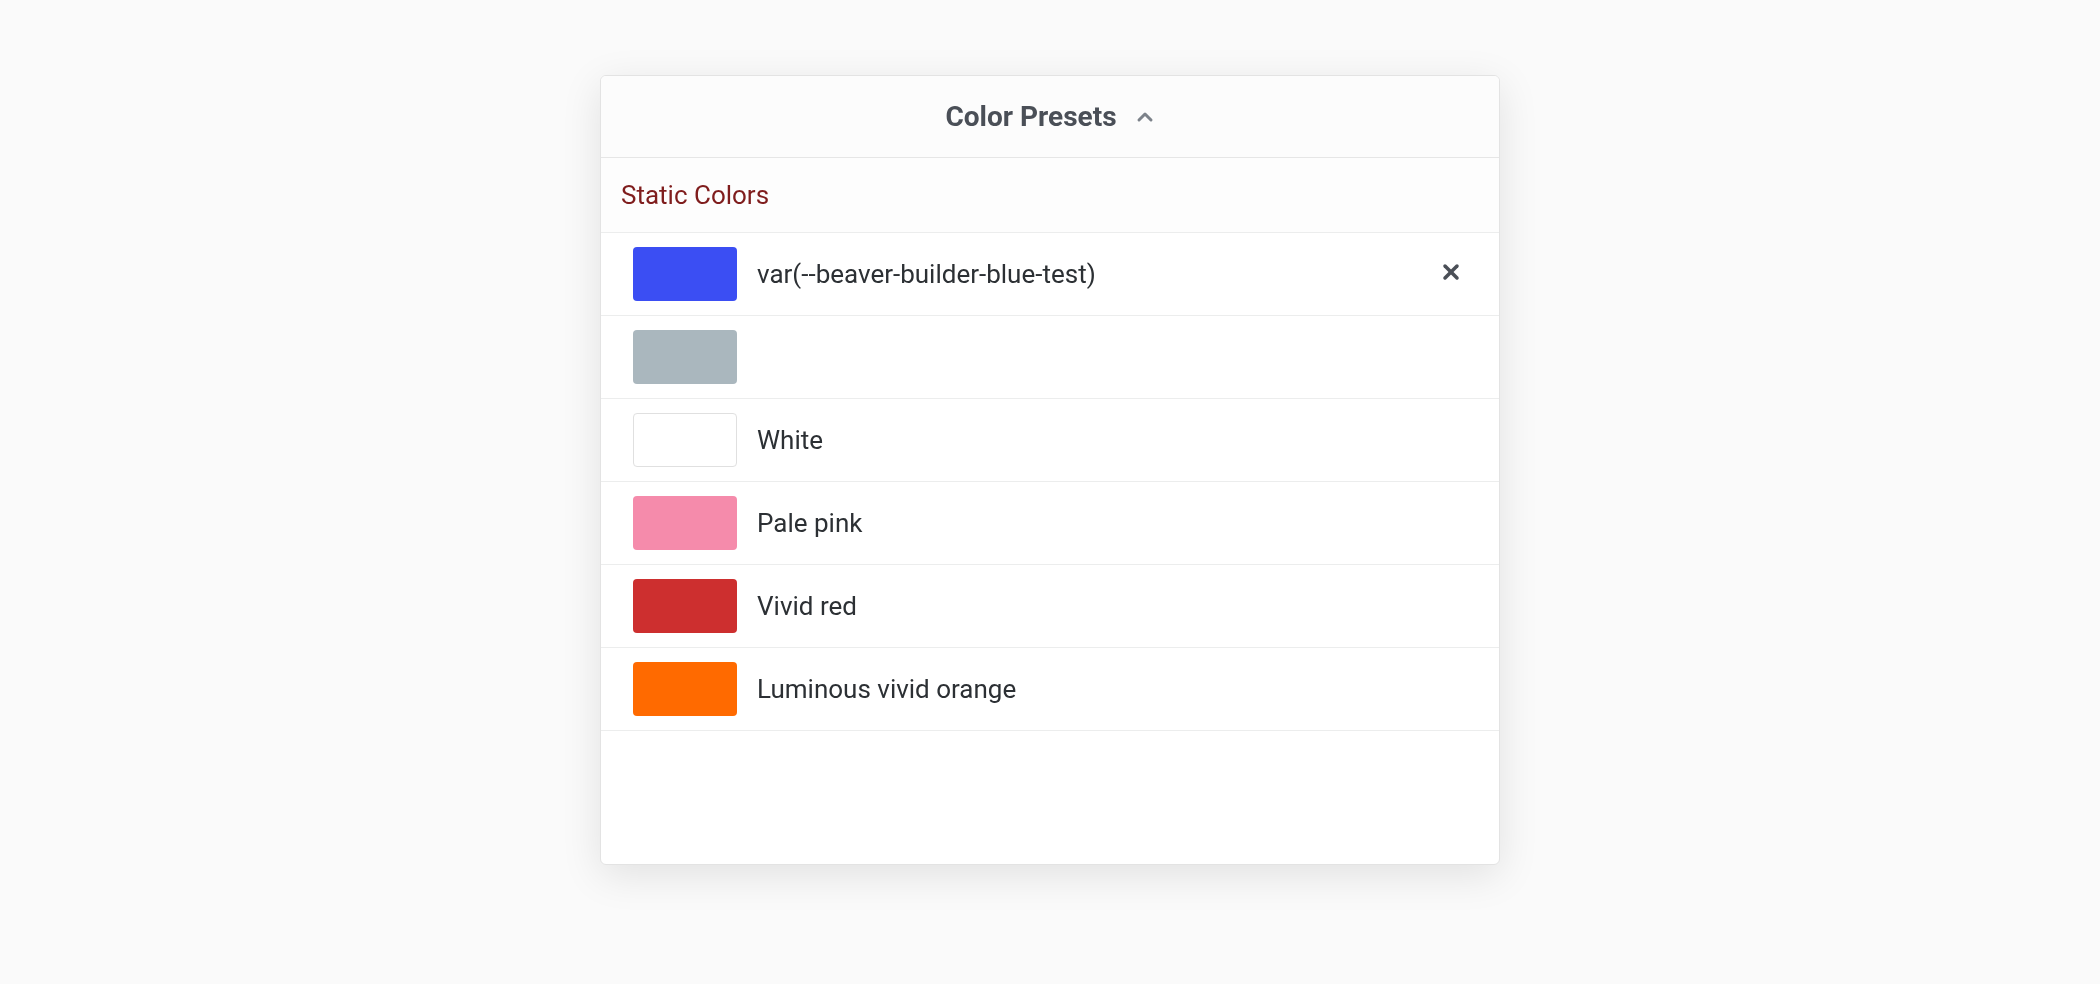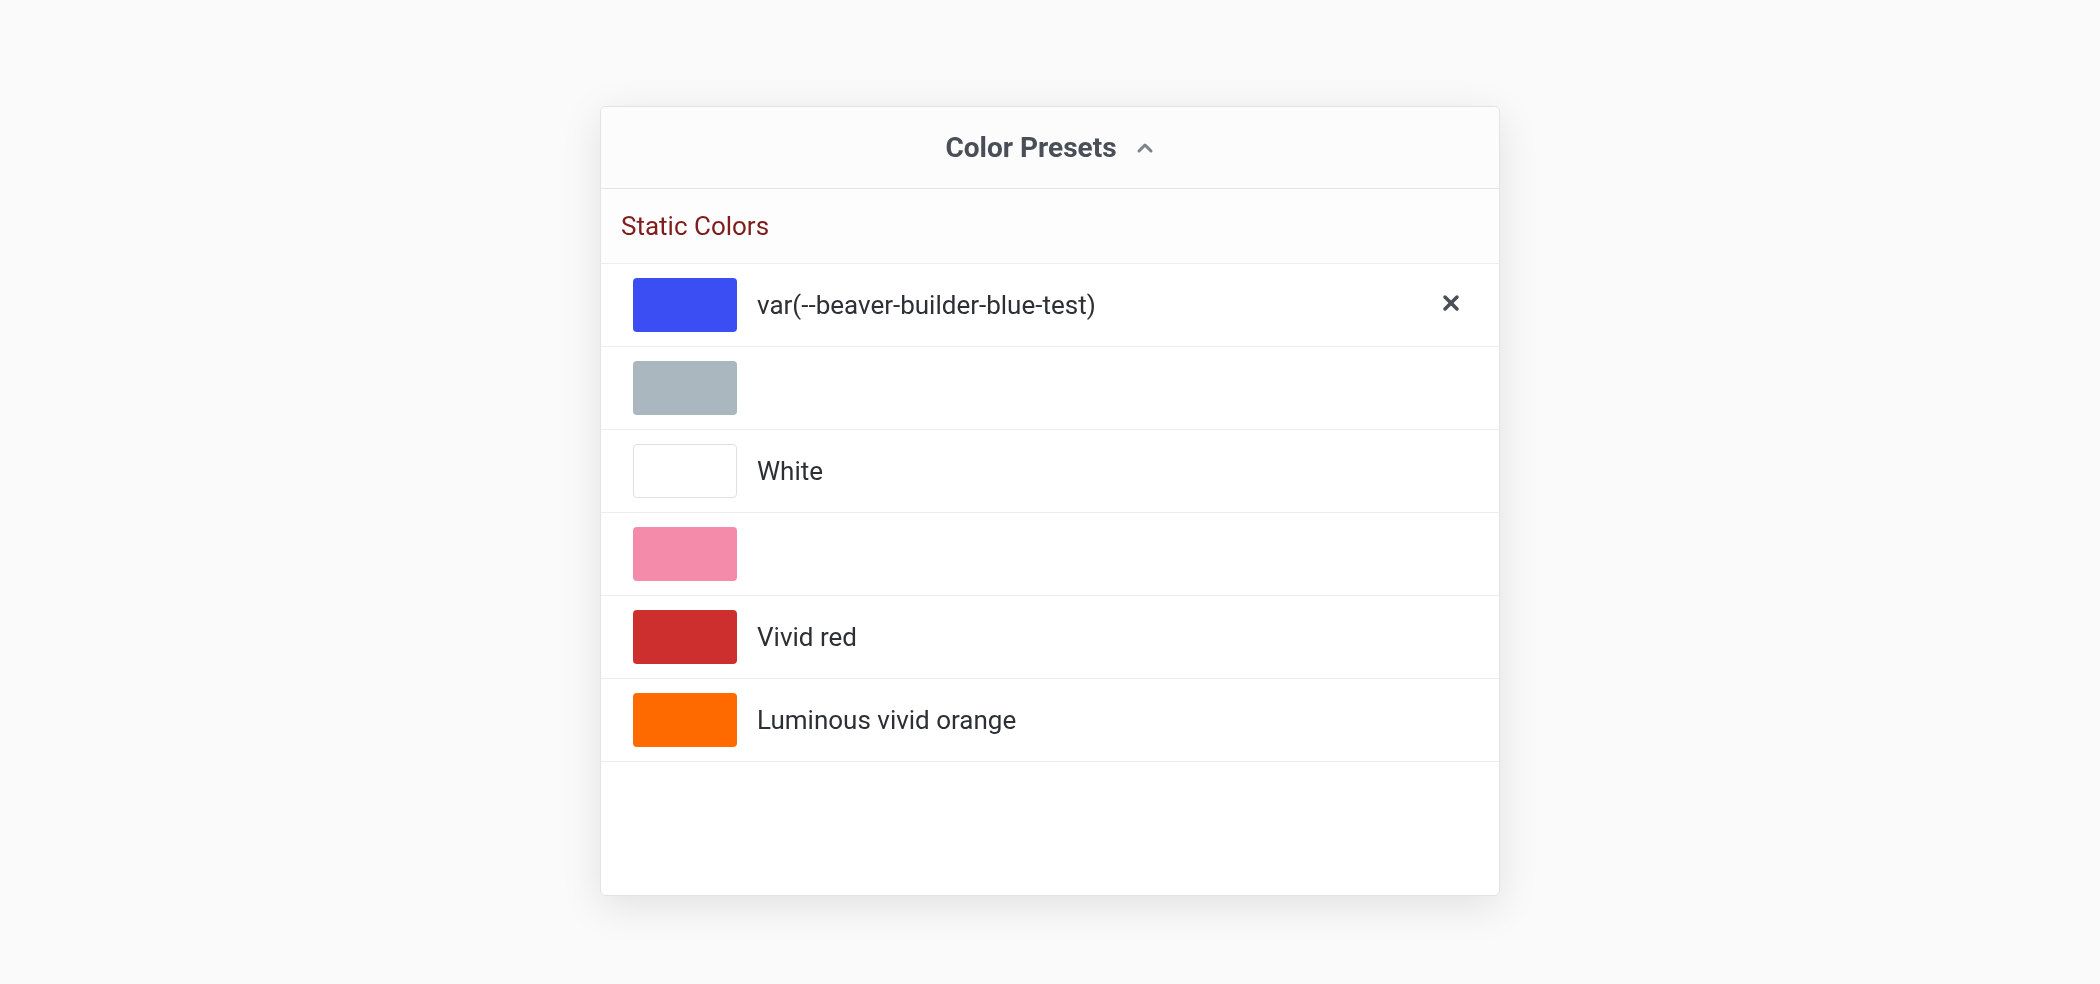--- a/index.html
+++ b/index.html
@@ -19,21 +19,20 @@
     }
     .panel {
       width: 900px;
       background: #fff;
       border: 1px solid #e3e3e3;
       border-radius: 6px;
       box-shadow: 0 10px 40px rgba(0,0,0,0.10);
       overflow: hidden;
       position: relative;
       height: 790px;
-      margin-top: 31px;
     }
     .panel-header {
       height: 82px;
       display: flex;
       justify-content: center;
       align-items: center;
       gap: 18px;
       border-bottom: 1px solid #e6e6e6;
       background: #fcfcfc;
     }
@@ -150,20 +149,21 @@
 
     <div class="color-row">
       <div class="swatch" style="background:#aab7be"></div>
     </div>
     <div class="color-row">
       <div class="swatch bordered" style="background:#ffffff"></div>
       <div class="color-label">White</div>
     </div>
     <div class="color-row">
       <div class="swatch" style="background:#f58bab"></div>
+      <div class="color-label">Pale pink</div>
     </div>
     <div class="color-row">
       <div class="swatch" style="background:#cd2f2f"></div>
       <div class="color-label">Vivid red</div>
     </div>
     <div class="color-row">
       <div class="swatch" style="background:#ff6a00"></div>
       <div class="color-label">Luminous vivid orange</div>
     </div>
 

